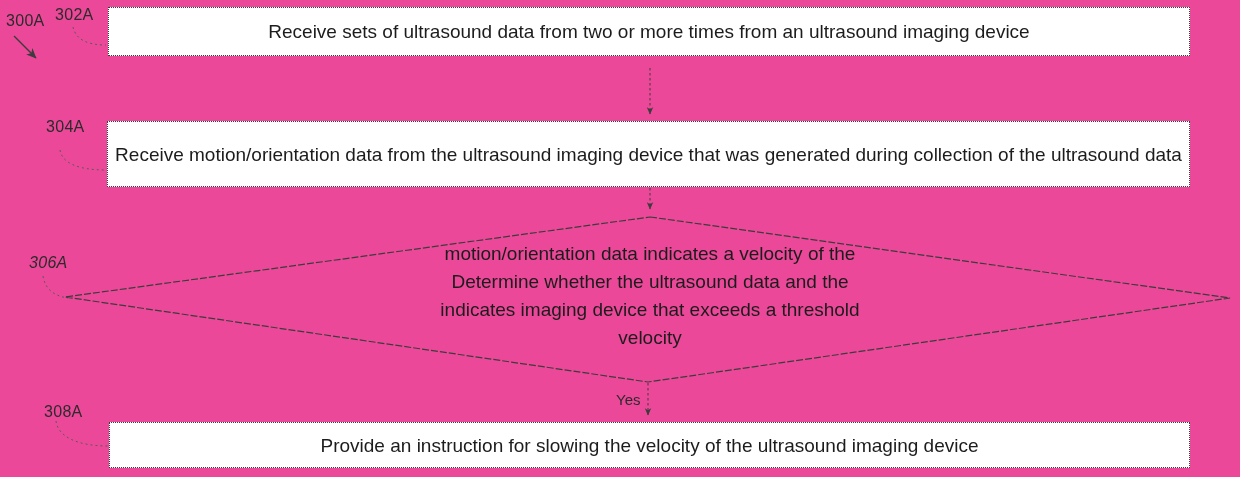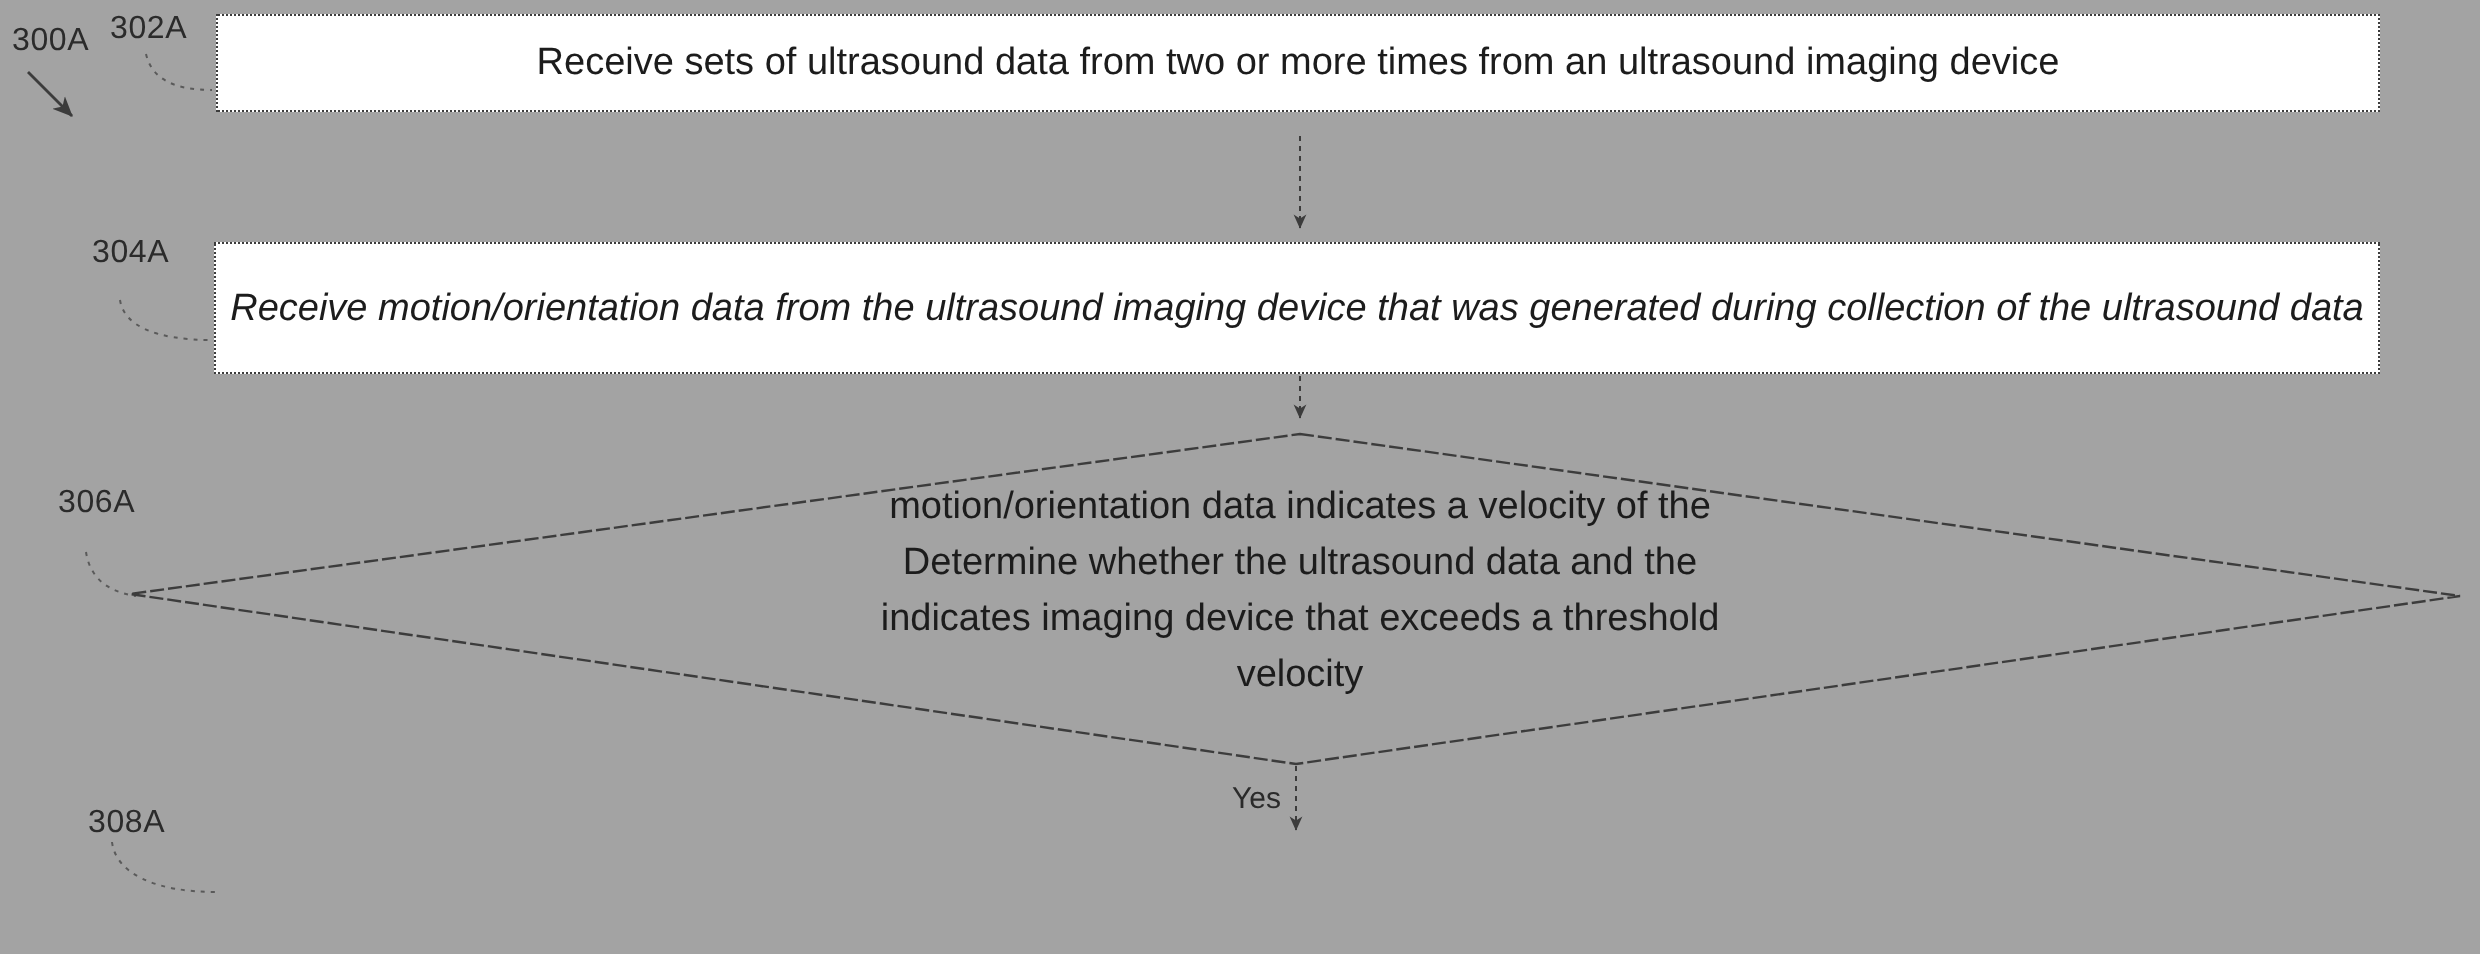--- a/index.html
+++ b/index.html
@@ -5,59 +5,59 @@
   html, body {
     margin: 0;
     padding: 0;
     background: #ffffff;
     font-family: "Liberation Sans", sans-serif;
   }
   .canvas {
     position: relative;
     width: 1240px;
     height: 477px;
-    background: #a3a3a3;
+    background: #ec4899;
     overflow: hidden;
     color: #1a1a1a;
   }
   svg.connector-layer {
     position: absolute;
     left: 0;
     top: 0;
     width: 1240px;
     height: 477px;
   }
   .ref-label {
     position: absolute;
     font-size: 16px;
     color: #2b2b2b;
     white-space: nowrap;
     letter-spacing: 0.3px;
   }
   .lbl-300A { left: 6px;  top: 12px; }
   .lbl-302A { left: 55px; top: 6px; }
   .lbl-304A { left: 46px; top: 118px; }
-  .lbl-306A { left: 29px; top: 243px; }
+  .lbl-306A { left: 29px; top: 254px; font-style: italic; }
   .lbl-308A { left: 44px; top: 403px; }
   .process-box {
     position: absolute;
     border: 1.6px dotted #3c3c3c;
     background: #ffffff;
     display: flex;
     align-items: center;
     justify-content: center;
     text-align: center;
     font-size: 19px;
     line-height: 23px;
     color: #1c1c1c;
     padding: 0 6px;
     box-sizing: border-box;
   }
   .box-302A { left: 108px; top: 7px;  width: 1082px; height: 49px; }
-  .box-304A { left: 107px; top: 121px; width: 1083px; height: 66px; font-style: italic; }
+  .box-304A { left: 107px; top: 121px; width: 1083px; height: 66px; }
   .box-308A { left: 109px; top: 422px; width: 1081px; height: 46px; }
   .decision-text {
     position: absolute;
     left: 390px;
     top: 240px;
     width: 520px;
     text-align: center;
     font-size: 19px;
     line-height: 28px;
     color: #1c1c1c;
@@ -101,20 +101,23 @@
   <div class="ref-label lbl-304A">304A</div>
   <div class="ref-label lbl-306A">306A</div>
   <div class="ref-label lbl-308A">308A</div>
 
   <div class="process-box box-302A">
     <span>Receive sets of ultrasound data from two or more times from an ultrasound imaging device</span>
   </div>
   <div class="process-box box-304A">
     <span>Receive motion/orientation data from the ultrasound imaging device that was generated during collection of the ultrasound data</span>
   </div>
+  <div class="process-box box-308A">
+    <span>Provide an instruction for slowing the velocity of the ultrasound imaging device</span>
+  </div>
 
   <div class="decision-text">
     <div>motion/orientation data indicates a velocity of the</div>
     <div>Determine whether the ultrasound data and the</div>
     <div>indicates imaging device that exceeds a threshold</div>
     <div>velocity</div>
   </div>
 
   <div class="yes-label">Yes</div>
 

